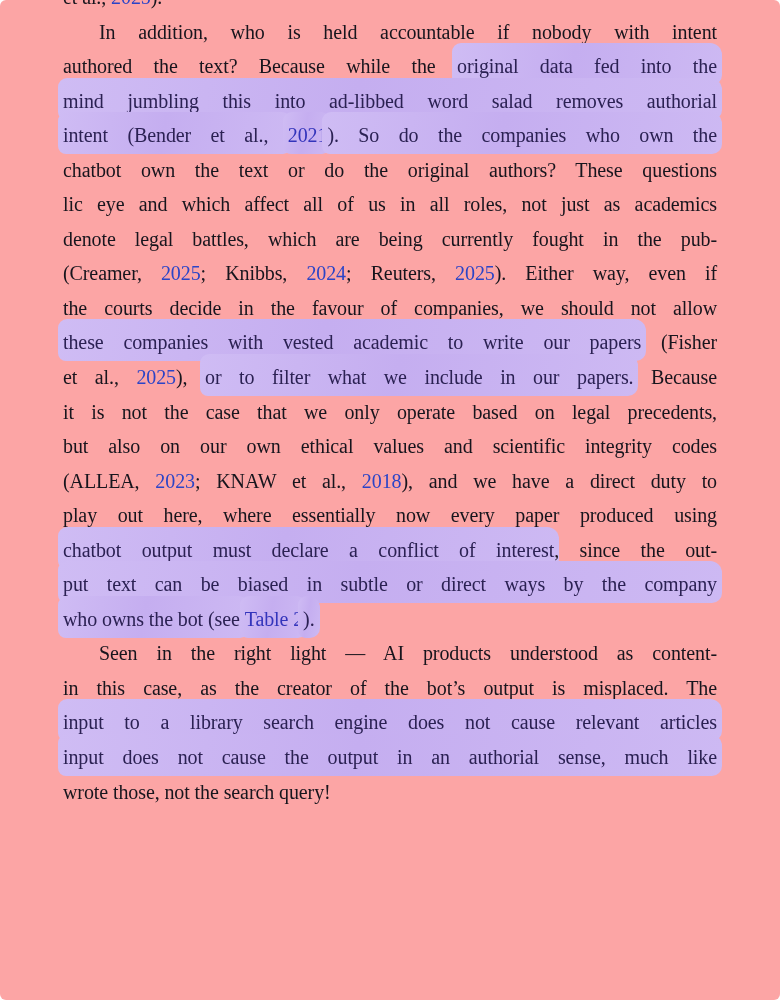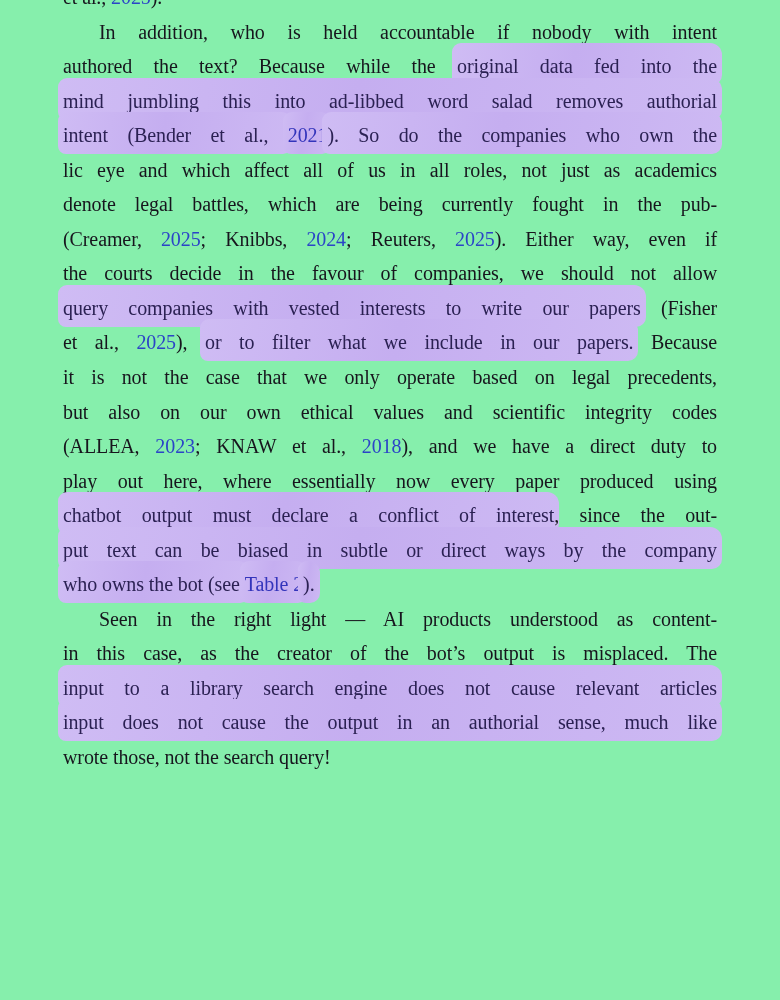--- a/index.html
+++ b/index.html
@@ -6,24 +6,25 @@
     margin: 0;
     padding: 0;
     background: #ffffff;
     width: 780px;
     height: 1000px;
     overflow: hidden;
   }
   .page {
     width: 780px;
     height: 1000px;
-    background: #86efac;
+    background: #fca5a5;
     box-sizing: border-box;
     padding: 0 63px;
     overflow: hidden;
+    border-radius: 6px;
   }
   .doc {
     font-family: "Liberation Serif", "DejaVu Serif", serif;
     font-size: 20px;
     line-height: 34.55px;
     color: #17151d;
     letter-spacing: -0.1px;
     width: 654px;
   }
   .line {
@@ -60,25 +61,26 @@
 </head>
 <body>
 
 <main class="page">
   <div class="doc" id="doc">
       <div class="line end cut"><span>et al., </span><span class="link">2025</span><span>).</span></div>
       <div class="line indent"><span>In addition, who is held accountable if nobody with intent</span></div>
       <div class="line"><span>authored the text? Because while the </span><span class="hl">original data fed into the</span></div>
       <div class="line"><span class="hl">mind jumbling this into ad-libbed word salad removes authorial</span></div>
       <div class="line"><span class="hl">intent (Bender et al., </span><span class="hl link">2021</span><span class="hl">). So do the companies who own the</span></div>
+      <div class="line"><span>chatbot own the text or do the original authors? These questions</span></div>
       <div class="line"><span>lic eye and which affect all of us in all roles, not just as academics</span></div>
       <div class="line"><span>denote legal battles, which are being currently fought in the pub-</span></div>
       <div class="line"><span>(Creamer, </span><span class="link">2025</span><span>; Knibbs, </span><span class="link">2024</span><span>; Reuters, </span><span class="link">2025</span><span>). Either way, even if</span></div>
       <div class="line"><span>the courts decide in the favour of companies, we should not allow</span></div>
-      <div class="line"><span class="hl">query companies with vested interests to write our papers</span><span> (Fisher</span></div>
+      <div class="line"><span class="hl">these companies with vested academic to write our papers</span><span> (Fisher</span></div>
       <div class="line"><span>et al., </span><span class="link">2025</span><span>), </span><span class="hl">or to filter what we include in our papers.</span><span> Because</span></div>
       <div class="line"><span>it is not the case that we only operate based on legal precedents,</span></div>
       <div class="line"><span>but also on our own ethical values and scientific integrity codes</span></div>
       <div class="line"><span>(ALLEA, </span><span class="link">2023</span><span>; KNAW et al., </span><span class="link">2018</span><span>), and we have a direct duty to</span></div>
       <div class="line"><span>play out here, where essentially now every paper produced using</span></div>
       <div class="line"><span class="hl">chatbot output must declare a conflict of interest</span><span>, since the out-</span></div>
       <div class="line"><span class="hl">put text can be biased in subtle or direct ways by the company</span></div>
       <div class="line end"><span class="hl">who owns the bot (see </span><span class="hl link">Table 2</span><span class="hl">).</span></div>
       <div class="line indent"><span>Seen in the right light — AI products understood as content-</span></div>
       <div class="line"><span>in this case, as the creator of the bot’s output is misplaced. The</span></div>

